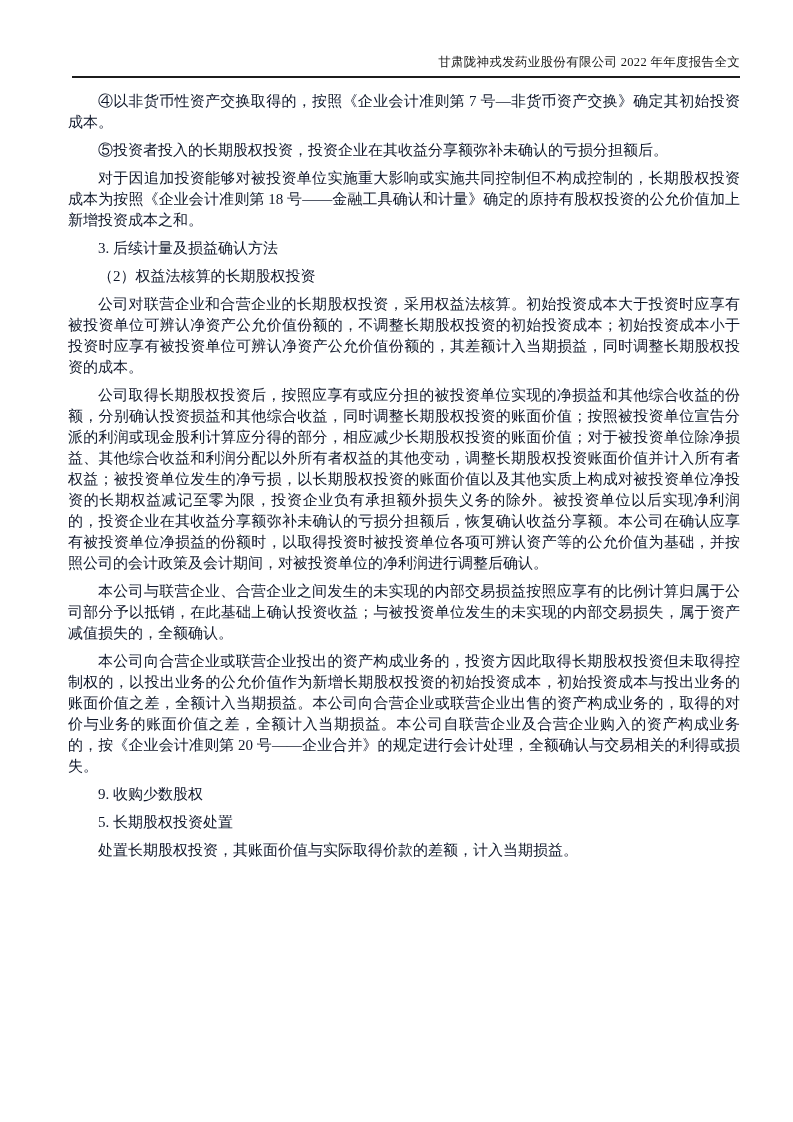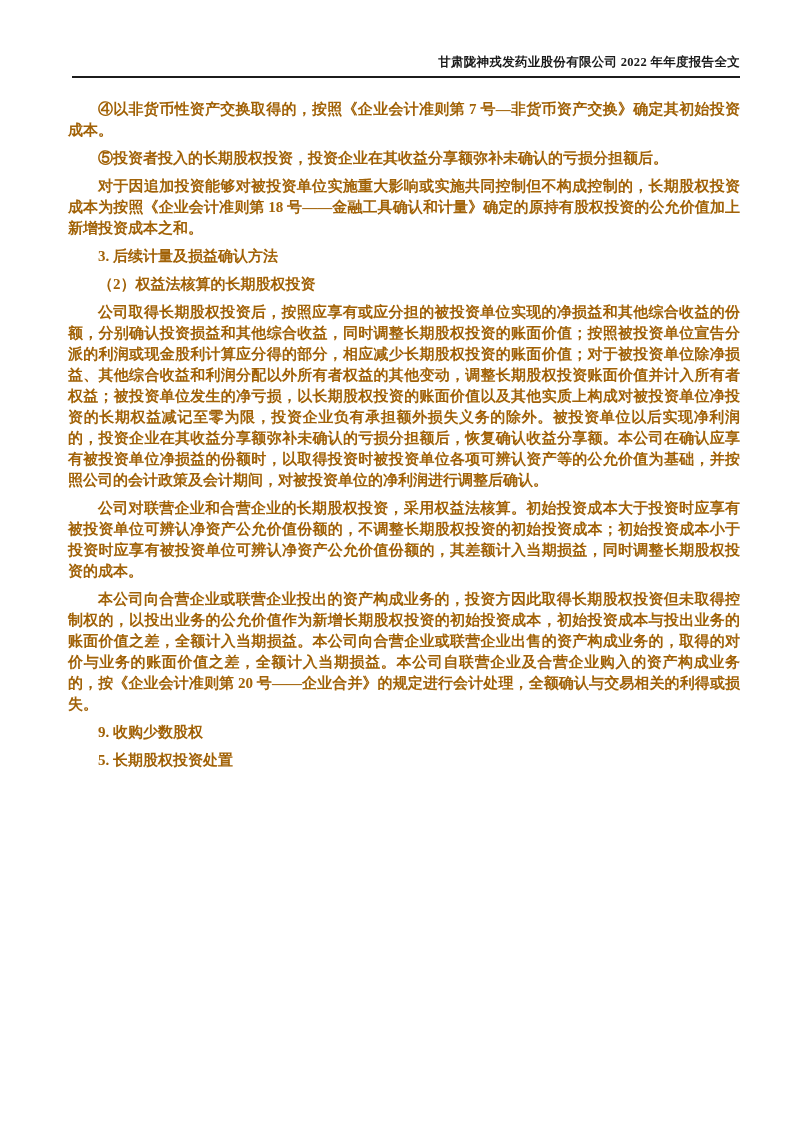--- a/index.html
+++ b/index.html
@@ -7,21 +7,20 @@
     background: #ffffff;
   }
   .page {
     position: relative;
     width: 793px;
     height: 936px;
     background: #ffffff;
     font-family: "Liberation Serif", "DejaVu Serif", serif;
     color: #111111;
     overflow: hidden;
-    font-weight: bold;
   }
   .page-header {
     position: absolute;
     top: 54px;
     left: 72px;
     right: 53px;
     text-align: right;
     font-size: 12.5px;
     line-height: 16px;
     color: #1a1a1a;
@@ -31,27 +30,27 @@
   .header-rule {
     position: absolute;
     top: 76px;
     left: 72px;
     right: 53px;
     height: 2px;
     background: #1c1c1c;
   }
   .doc-body {
     position: absolute;
-    top: 99px;
+    top: 91px;
     left: 68px;
     width: 672px;
     font-size: 15px;
     line-height: 21px;
     text-align: justify;
-    color: #a16207;
+    color: #0f172a;
   }
   .doc-body p {
     text-indent: 2em;
     margin: 0 0 7px 0;
     word-break: break-all;
   }
   .page-footer {
     position: absolute;
     top: 1040px;
     right: 59px;
@@ -70,24 +69,26 @@
   </div>
 
   <div class="header-rule"></div>
 
   <div class="doc-body">
     <p>④以非货币性资产交换取得的，按照《企业会计准则第 7 号—非货币资产交换》确定其初始投资成本。</p>
     <p>⑤投资者投入的长期股权投资，投资企业在其收益分享额弥补未确认的亏损分担额后。</p>
     <p>对于因追加投资能够对被投资单位实施重大影响或实施共同控制但不构成控制的，长期股权投资成本为按照《企业会计准则第 18 号——金融工具确认和计量》确定的原持有股权投资的公允价值加上新增投资成本之和。</p>
     <p>3. 后续计量及损益确认方法</p>
     <p>（2）权益法核算的长期股权投资</p>
+    <p>公司对联营企业和合营企业的长期股权投资，采用权益法核算。初始投资成本大于投资时应享有被投资单位可辨认净资产公允价值份额的，不调整长期股权投资的初始投资成本；初始投资成本小于投资时应享有被投资单位可辨认净资产公允价值份额的，其差额计入当期损益，同时调整长期股权投资的成本。</p>
     <p>公司取得长期股权投资后，按照应享有或应分担的被投资单位实现的净损益和其他综合收益的份额，分别确认投资损益和其他综合收益，同时调整长期股权投资的账面价值；按照被投资单位宣告分派的利润或现金股利计算应分得的部分，相应减少长期股权投资的账面价值；对于被投资单位除净损益、其他综合收益和利润分配以外所有者权益的其他变动，调整长期股权投资账面价值并计入所有者权益；被投资单位发生的净亏损，以长期股权投资的账面价值以及其他实质上构成对被投资单位净投资的长期权益减记至零为限，投资企业负有承担额外损失义务的除外。被投资单位以后实现净利润的，投资企业在其收益分享额弥补未确认的亏损分担额后，恢复确认收益分享额。本公司在确认应享有被投资单位净损益的份额时，以取得投资时被投资单位各项可辨认资产等的公允价值为基础，并按照公司的会计政策及会计期间，对被投资单位的净利润进行调整后确认。</p>
-    <p>公司对联营企业和合营企业的长期股权投资，采用权益法核算。初始投资成本大于投资时应享有被投资单位可辨认净资产公允价值份额的，不调整长期股权投资的初始投资成本；初始投资成本小于投资时应享有被投资单位可辨认净资产公允价值份额的，其差额计入当期损益，同时调整长期股权投资的成本。</p>
+    <p>本公司与联营企业、合营企业之间发生的未实现的内部交易损益按照应享有的比例计算归属于公司部分予以抵销，在此基础上确认投资收益；与被投资单位发生的未实现的内部交易损失，属于资产减值损失的，全额确认。</p>
     <p>本公司向合营企业或联营企业投出的资产构成业务的，投资方因此取得长期股权投资但未取得控制权的，以投出业务的公允价值作为新增长期股权投资的初始投资成本，初始投资成本与投出业务的账面价值之差，全额计入当期损益。本公司向合营企业或联营企业出售的资产构成业务的，取得的对价与业务的账面价值之差，全额计入当期损益。本公司自联营企业及合营企业购入的资产构成业务的，按《企业会计准则第 20 号——企业合并》的规定进行会计处理，全额确认与交易相关的利得或损失。</p>
     <p>9. 收购少数股权</p>
     <p>5. 长期股权投资处置</p>
+    <p>处置长期股权投资，其账面价值与实际取得价款的差额，计入当期损益。</p>
   </div>
 
   <div class="page-footer">
     <span>118</span>
   </div>
 
 </div>
 
 </body></html>

